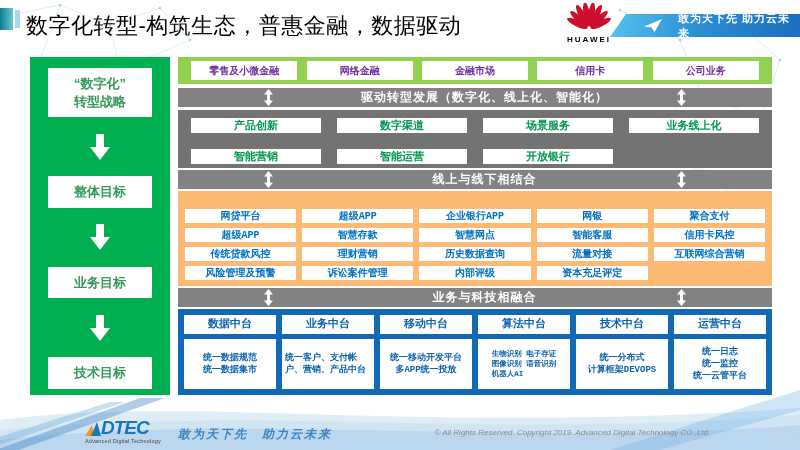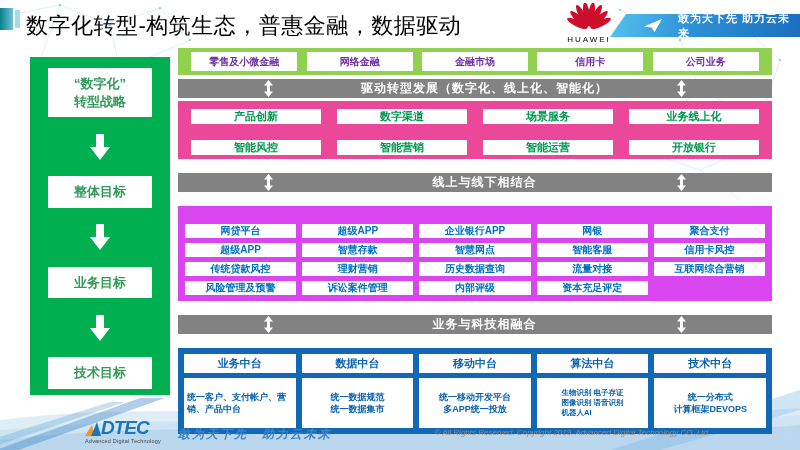--- a/index.html
+++ b/index.html
@@ -8,55 +8,55 @@
 
   
   .bg-svg { position:absolute; left:0; top:0; width:800px; height:450px; pointer-events:none; }
 
   
   .deco-bar1 { position:absolute; left:0; top:8px; width:13px; height:22px;
                background:linear-gradient(90deg,#0b7f8e,#6cc5d4); }
   .deco-bar2 { position:absolute; left:15px; top:10px; width:5px; height:18px; background:#a9d9e9; }
   .page-title { position:absolute; left:26px; top:11px; font-size:22px; font-weight:400; color:#000; letter-spacing:.5px; }
   .huawei { position:absolute; left:563px; top:3px; width:52px; text-align:center; }
-  .huawei-label { display:block; font-size:8px; font-weight:400; letter-spacing:2px; color:#000; margin-top:0; }
+  .huawei-label { display:block; font-size:8px; font-weight:700; letter-spacing:2px; color:#000; margin-top:0; }
   .ribbon { position:absolute; left:610px; top:14px; width:190px; height:23px;
             background:linear-gradient(100deg,#56c2ee 0%,#2d8fd5 45%,#1b6fbe 100%);
             clip-path:polygon(16px 0,100% 0,100% 100%,0 100%);
             display:flex; align-items:center; }
   .ribbon .plane { margin-left:34px; display:flex; align-items:center; }
   .ribbon-text { color:#fff; font-size:11px; font-weight:700; margin-left:16px; letter-spacing:1px; }
 
   
   .sidebar { position:absolute; left:30px; top:57px; width:140px; height:338px; background:#00af50;
              display:flex; flex-direction:column; align-items:center; justify-content:space-between;
              padding:11px 0 6px; }
   .sbox { width:104px; background:#fff; text-align:center; font-weight:700; color:#35995b;
           font-size:13px; padding:7px 2px; white-space:pre-line; line-height:1.35; }
   .sarrow { flex:0 0 auto; }
 
   
-  .main { position:absolute; left:178px; top:48px; width:594px; height:330px; }
+  .main { position:absolute; left:178px; top:57px; width:594px; height:330px; }
 
   .domains { height:27px; background:#92d050; display:flex; align-items:center; justify-content:space-evenly; padding:0 4px; }
   .domain-box { width:106px; height:19px; line-height:19px; background:#fff; color:#7030a0;
                 font-size:10px; font-weight:700; text-align:center; }
 
   .graybar { height:19px; background:#828282; position:relative; color:#fff; font-size:12px; font-weight:700;
              display:flex; align-items:center; justify-content:center; letter-spacing:1px;padding-left:19px; }
-  .mt4 { margin-top:4px; } .mt3 { margin-top:3px; } .mt2 { margin-top:14px; }
+  .mt4 { margin-top:4px; } .mt3 { margin-top:3px; } .mt2 { margin-top:2px;font-family:Liberation Mono, monospace; }
   .varrow { position:absolute; top:1px; }
   .varrow.a1 { left:86px; } .varrow.a2 { left:499px; }
 
-  .yellow { height:58px; background:#ec4899; display:grid; grid-template-columns:repeat(4,1fr);
+  .yellow { height:58px; background:#737373; display:grid; grid-template-columns:repeat(4,1fr);
             column-gap:30px; row-gap:8px; padding:8px 13px;gap:16px; }
   .cap-box { background:#fff; color:#00984e; font-size:11px; font-weight:700;
              display:flex; align-items:center; justify-content:center; }
 
-  .cyan { height:95px; background:#d946ef; display:grid; grid-template-columns:repeat(5,1fr);
+  .cyan { height:95px; background:#fdba74; display:grid; grid-template-columns:repeat(5,1fr);
           column-gap:6px; row-gap:5px; padding:18px 7px; }
   .app-box { background:#fff; color:#0070c0; font-size:10px; font-weight:700;
              display:flex; align-items:center; justify-content:center; white-space:nowrap; }
 
   .platforms { height:86px; background:#1168b4; display:flex; gap:6px; padding:6px; }
   .pcol { flex:1; display:flex; flex-direction:column; min-width:0; }
   .ptitle { height:19px; line-height:19px; background:#fff; color:#0b62ac; font-size:11px; font-weight:700; text-align:center; }
   .pcontent { flex:1; margin-top:5px; background:#fff; color:#0b62ac; font-size:9px; font-weight:700;
               display:flex; align-items:center; justify-content:center; text-align:center;
               white-space:pre-line; line-height:1.35; padding:2px 3px; }
@@ -174,21 +174,20 @@
       <svg class="varrow a2" width="9" height="17" viewBox="0 0 9 17">
           <path d="M4.5 0 L9 5.5 L6 5.5 L6 11.5 L9 11.5 L4.5 17 L0 11.5 L3 11.5 L3 5.5 L0 5.5 Z" fill="#fff"></path>
         </svg>
     </div>
 
     <div class="yellow mt3">
       <div class="cap-box">产品创新</div>
       <div class="cap-box">数字渠道</div>
       <div class="cap-box">场景服务</div>
       <div class="cap-box">业务线上化</div>
-      <div class="cap-box">智能风控</div>
       <div class="cap-box">智能营销</div>
       <div class="cap-box">智能运营</div>
       <div class="cap-box">开放银行</div>
     </div>
 
     <div class="graybar mt2">
       <svg class="varrow a1" width="9" height="17" viewBox="0 0 9 17">
           <path d="M4.5 0 L9 5.5 L6 5.5 L6 11.5 L9 11.5 L4.5 17 L0 11.5 L3 11.5 L3 5.5 L0 5.5 Z" fill="#fff"></path>
         </svg>
       <span>线上与线下相结合</span>
@@ -224,43 +223,49 @@
           <path d="M4.5 0 L9 5.5 L6 5.5 L6 11.5 L9 11.5 L4.5 17 L0 11.5 L3 11.5 L3 5.5 L0 5.5 Z" fill="#fff"></path>
         </svg>
       <span>业务与科技相融合</span>
       <svg class="varrow a2" width="9" height="17" viewBox="0 0 9 17">
           <path d="M4.5 0 L9 5.5 L6 5.5 L6 11.5 L9 11.5 L4.5 17 L0 11.5 L3 11.5 L3 5.5 L0 5.5 Z" fill="#fff"></path>
         </svg>
     </div>
 
     <div class="platforms mt2">
       <div class="pcol">
-        <div class="ptitle">业务中台</div>
-        <div class="pcontent left">统一客户、支付帐户、营销、产品中台</div>
-      </div>
-      <div class="pcol">
         <div class="ptitle">数据中台</div>
         <div class="pcontent">统一数据规范
 统一数据集市</div>
+      </div>
+      <div class="pcol">
+        <div class="ptitle">业务中台</div>
+        <div class="pcontent left">统一客户、支付帐户、营销、产品中台</div>
       </div>
       <div class="pcol">
         <div class="ptitle">移动中台</div>
         <div class="pcontent">统一移动开发平台
 多APP统一投放</div>
       </div>
       <div class="pcol">
         <div class="ptitle">算法中台</div>
         <div class="pcontent tiny">生物识别 电子存证
 图像识别 语音识别
 机器人AI</div>
       </div>
       <div class="pcol">
         <div class="ptitle">技术中台</div>
         <div class="pcontent">统一分布式
 计算框架DEVOPS</div>
+      </div>
+      <div class="pcol">
+        <div class="ptitle">运营中台</div>
+        <div class="pcontent">统一日志
+统一监控
+统一云管平台</div>
       </div>
     </div>
 
   </div>
 
   <div class="adtec">
     <div class="adtec-row">
       <svg width="16" height="15" viewBox="0 0 16 15">
         <polygon points="0,14 7,3 9,14" fill="#f7941d"></polygon>
         <polygon points="6,14 12,0 16,14" fill="#1b75bb"></polygon>

